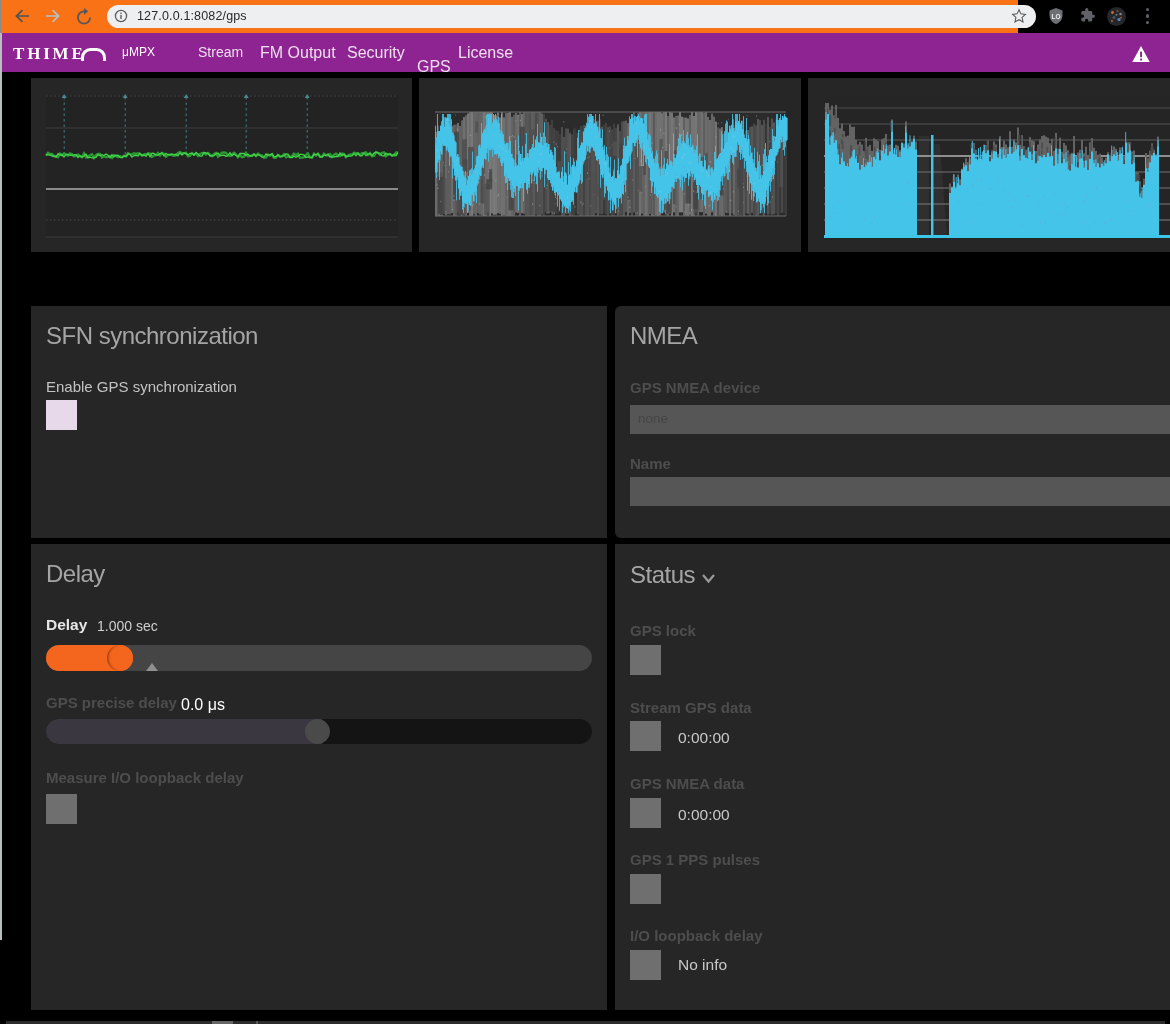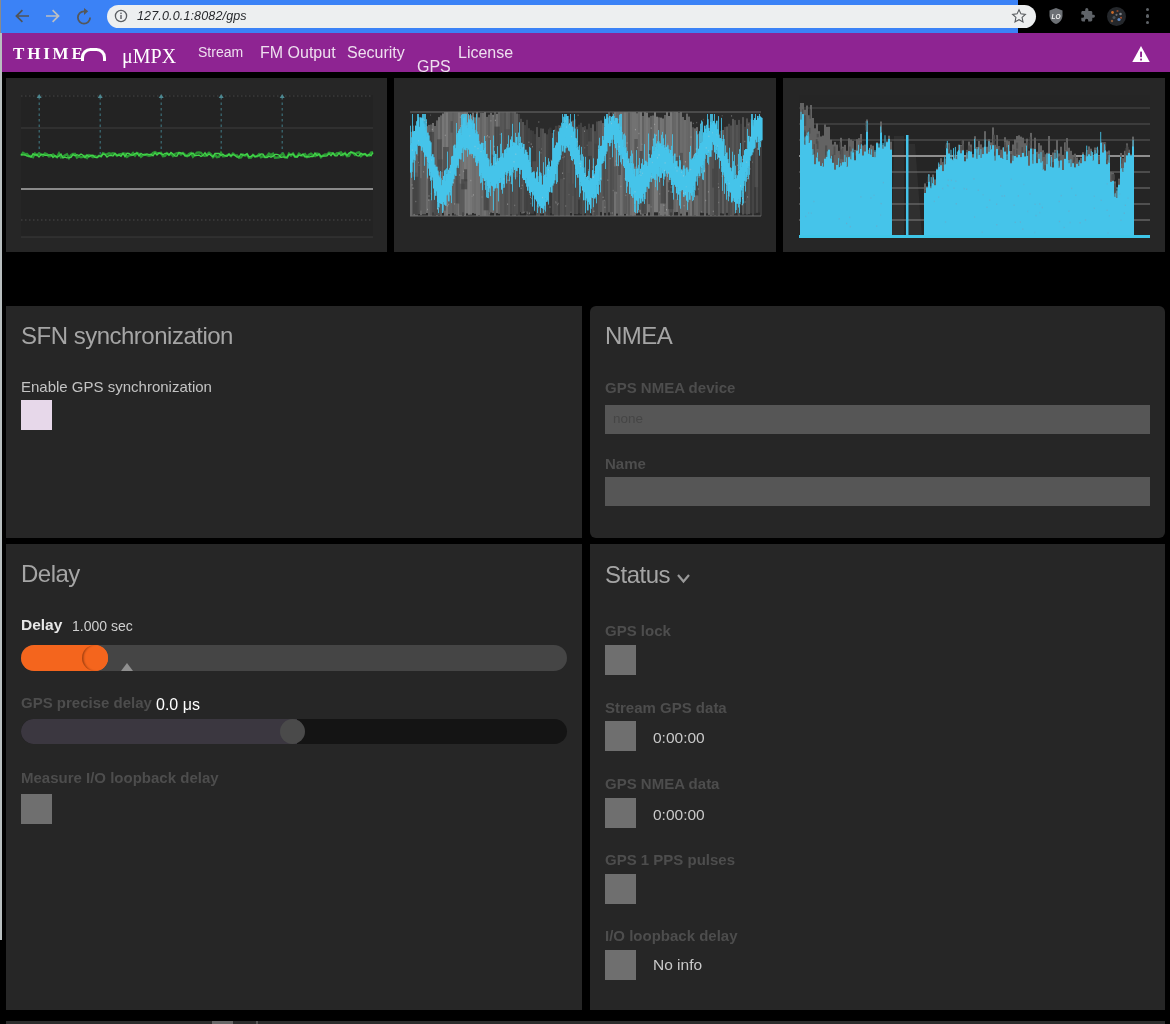--- a/index.html
+++ b/index.html
@@ -1,31 +1,31 @@
 <!DOCTYPE html>
 <html><head>
 <meta charset="utf-8">
 <style>
   * { margin:0; padding:0; box-sizing:border-box; }
   html,body { width:1170px; height:1024px; background:#000; overflow:hidden;
     font-family:"Liberation Sans", sans-serif; }
   .abs { position:absolute; }
   #stage { position:relative; width:1170px; height:1024px; background:#000; }
-  .panel { position:absolute; background:#262626; }
+  .panel { position:absolute; background:#262626;margin-left:25px; }
   .cardtitle { font-size:24px; color:#a5a5a5; letter-spacing:-0.5px; }
   .dimlabel { font-size:15px; font-weight:bold; color:#4d4d4d; }
   .litlabel { font-size:15px; font-weight:normal; color:#c3c3c3; }
   .chkgray { position:absolute; width:31px; height:30px; background:#6f6f6f; }
   .statustxt { font-size:15.5px; color:#c9c9c9; }
 </style>
 </head>
 <body>
 <div id="stage">
 
-  <div class="abs" style="left:0;top:0;width:1018px;height:33px;background:#3b82f6;font-style:italic;">
+  <div class="abs" style="left:0;top:0;width:1018px;height:33px;background:#f97316;">
     <div class="abs" style="left:0;top:0;width:1px;height:33px;background:#8a8a8a;"></div>
 
     <svg class="abs" style="left:12px;top:6px;" width="20" height="20" viewBox="0 0 20 20">
       <path d="M17 9.2 H6.5 L11 4.7 L9.8 3.5 L3.2 10 L9.8 16.5 L11 15.3 L6.5 10.8 H17 Z" fill="#505357"></path>
     </svg>
 
     <svg class="abs" style="left:43px;top:6px;" width="20" height="20" viewBox="0 0 20 20">
       <path d="M3 9.2 H13.5 L9 4.7 L10.2 3.5 L16.8 10 L10.2 16.5 L9 15.3 L13.5 10.8 H3 Z" fill="#bcbec2"></path>
     </svg>
 
@@ -68,21 +68,21 @@
     </svg>
 
     <div class="abs" style="left:1146px;top:8px;width:3.4px;height:3.4px;border-radius:50%;background:#5f6368;"></div>
     <div class="abs" style="left:1146px;top:14.3px;width:3.4px;height:3.4px;border-radius:50%;background:#5f6368;"></div>
     <div class="abs" style="left:1146px;top:20.6px;width:3.4px;height:3.4px;border-radius:50%;background:#5f6368;"></div>
   </div>
 
   <div class="abs" style="left:0;top:33px;width:1170px;height:39px;background:#8e2492;">
     <div class="abs" style="left:13px;top:11px;font-size:17px;font-weight:bold;color:#fff;letter-spacing:2.8px;font-family:Liberation Serif, serif;">THIME</div>
     <div class="abs" style="left:81px;top:14.6px;width:25px;height:13.2px;border:3.7px solid #fff;border-bottom:none;border-radius:9.5px 9.5px 0 0;"></div>
-    <div class="abs" style="left:122px;top:11.5px;font-size:20px;color:#fff;font-family:Liberation Serif, serif;">μMPX</div>
+    <div class="abs" style="left:122px;top:11.5px;font-size:12px;color:#fff;">μMPX</div>
     <div class="abs" style="left:198px;top:11px;font-size:14px;color:#eedfef;">Stream</div>
     <div class="abs" style="left:260px;top:11px;font-size:16px;color:#eedfef;">FM Output</div>
     <div class="abs" style="left:347px;top:11px;font-size:16px;color:#eedfef;">Security</div>
     <div class="abs" style="left:417px;top:25px;font-size:16px;color:#eedfef;">GPS</div>
     <div class="abs" style="left:458px;top:11px;font-size:16px;color:#eedfef;">License</div>
     <svg class="abs" style="left:1132px;top:12.5px;" width="18" height="16.5" viewBox="0 0 18 16.5">
       <path d="M9 0 L18 16.5 H0 Z" fill="#fff"></path>
       <rect x="8.1" y="5.6" width="1.9" height="5.6" fill="#8e2492"></rect>
       <rect x="8.1" y="12.6" width="1.9" height="1.9" fill="#8e2492"></rect>
     </svg>

